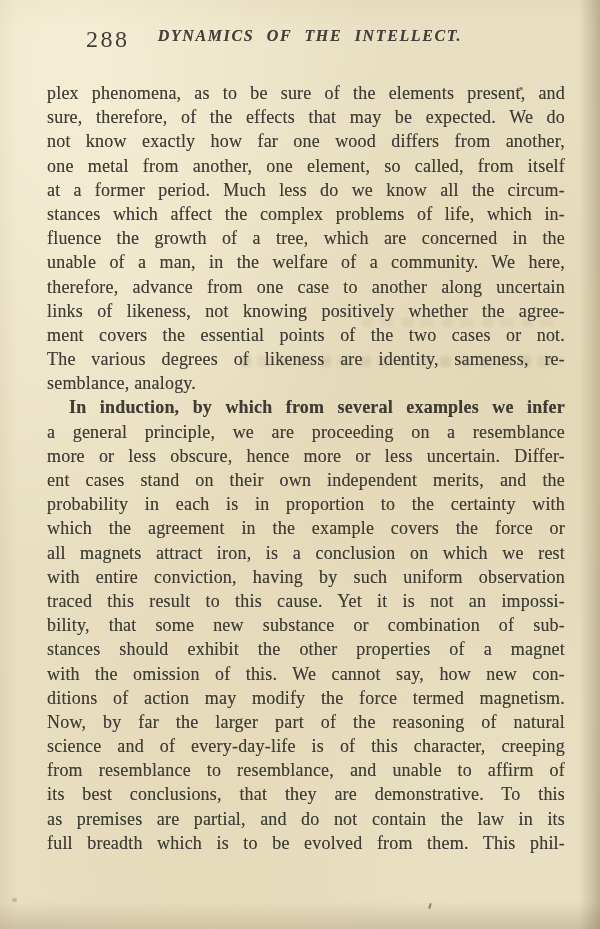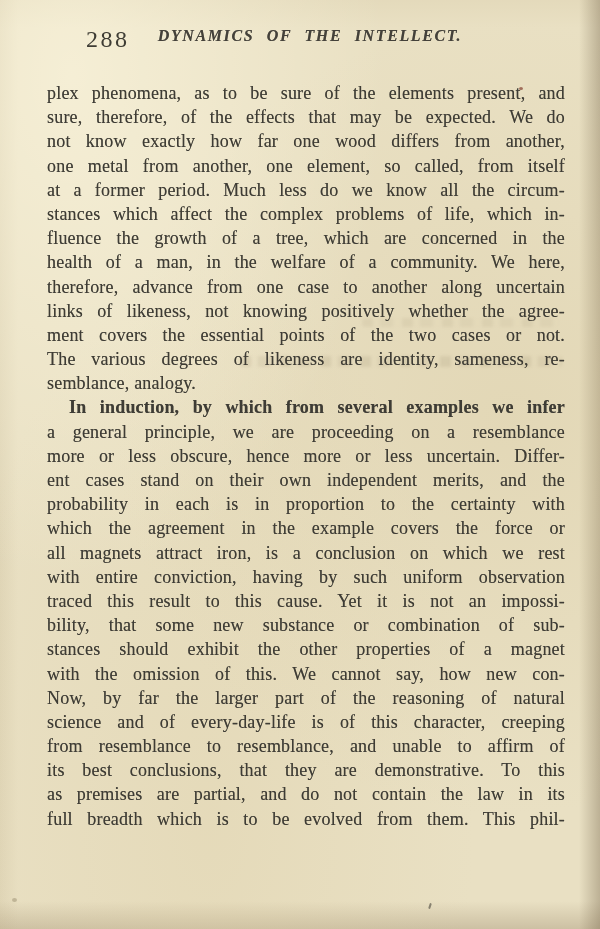--- a/index.html
+++ b/index.html
@@ -75,38 +75,39 @@
   <div class="ghost g1"></div>
 
   <div class="body">
     <div class="line">plex phenomena, as to be sure of the elements present, and</div>
     <div class="line">sure, therefore, of the effects that may be expected.  We do</div>
     <div class="line">not know exactly how far one wood differs from another,</div>
     <div class="line">one metal from another, one element, so called, from itself</div>
     <div class="line">at a former period.  Much less do we know all the circum-</div>
     <div class="line">stances which affect the complex problems of life, which in-</div>
     <div class="line">fluence the growth of a tree, which are concerned in the</div>
-    <div class="line">health of a man, in the welfare of a community.  We here,</div>
+    <div class="line">unable of a man, in the welfare of a community.  We here,</div>
     <div class="line">therefore, advance from one case to another along uncertain</div>
     <div class="line">links of likeness, not knowing positively whether the agree-</div>
     <div class="line">ment covers the essential points of the two cases or not.</div>
     <div class="line">The various degrees of likeness are identity, sameness, re-</div>
     <div class="line para-end">semblance, analogy.</div>
     <div class="line indent">In induction, by which from several examples we infer</div>
     <div class="line">a general principle, we are proceeding on a resemblance</div>
     <div class="line">more or less obscure, hence more or less uncertain.  Differ-</div>
     <div class="line">ent cases stand on their own independent merits, and the</div>
     <div class="line">probability in each is in proportion to the certainty with</div>
     <div class="line">which the agreement in the example covers the force or</div>
     <div class="line">all magnets attract iron, is a conclusion on which we rest</div>
     <div class="line">with entire conviction, having by such uniform observation</div>
     <div class="line">traced this result to this cause.  Yet it is not an impossi-</div>
     <div class="line">bility, that some new substance or combination of sub-</div>
     <div class="line">stances should exhibit the other properties of a magnet</div>
     <div class="line">with the omission of this.  We cannot say, how new con-</div>
+    <div class="line">ditions of action may modify the force termed magnetism.</div>
     <div class="line">Now, by far the larger part of the reasoning of natural</div>
     <div class="line">science and of every-day-life is of this character, creeping</div>
     <div class="line">from resemblance to resemblance, and unable to affirm of</div>
     <div class="line">its best conclusions, that they are demonstrative.  To this</div>
     <div class="line">as premises are partial, and do not contain the law in its</div>
     <div class="line">full breadth which is to be evolved from them.  This phil-</div>
   </div>
 
   <div class="speck s1"></div>
   <div class="speck s2"></div>

